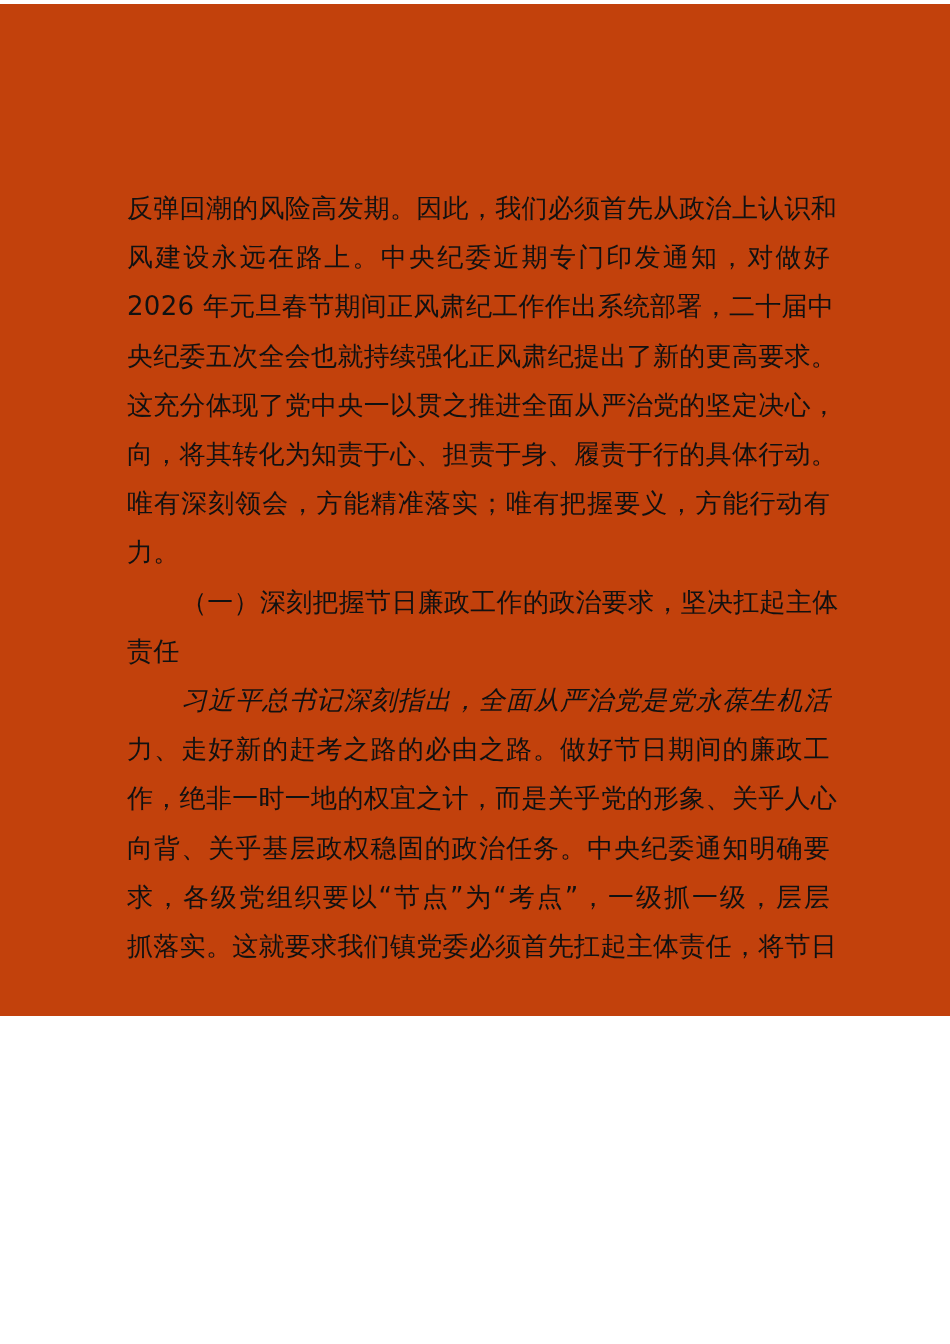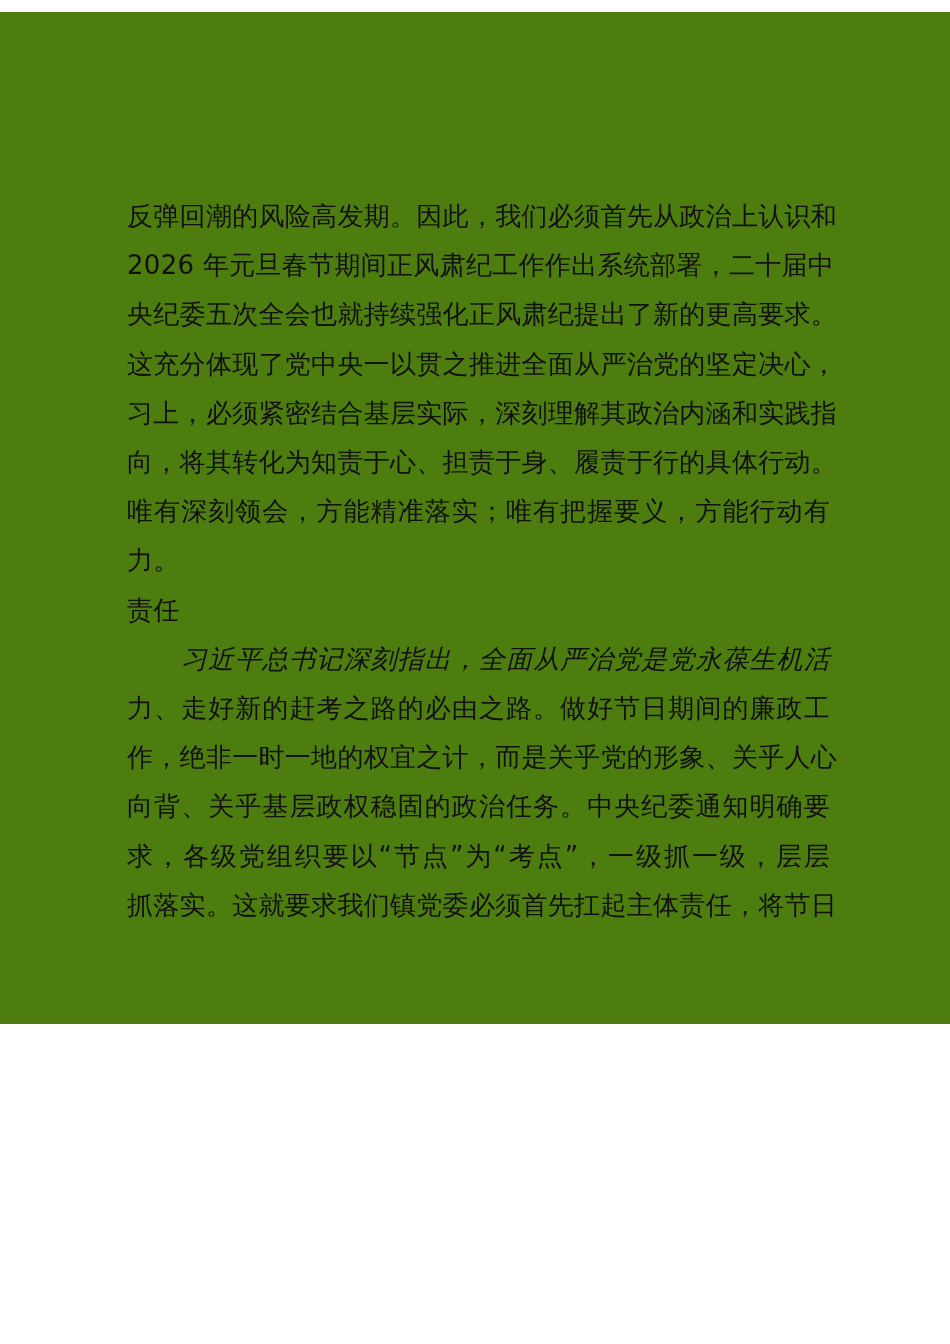--- a/index.html
+++ b/index.html
@@ -9,24 +9,24 @@
     }
     body {
       width: 950px;
       height: 1344px;
       overflow: hidden;
       position: relative;
     }
     .page {
       position: absolute;
       left: 0;
-      top: 12px;
+      top: 4px;
       width: 950px;
       height: 1012px;
-      background: #4d7c0f;
+      background: #c2410c;
     }
     .content {
       position: absolute;
       left: 127px;
       top: 180px;
       width: 703px;
       font-family: "DejaVu Sans", sans-serif;
       font-size: 26px;
       line-height: 49.2px;
       color: #111111;
@@ -52,30 +52,31 @@
     }
   </style>
 </head>
 <body>
 
 <div class="page">
   <div class="content">
 
     <div class="para">
       <span class="line">反弹回潮的风险高发期。因此，我们必须首先从政治上认识和</span>
+      <span class="line">风建设永远在路上。中央纪委近期专门印发通知，对做好</span>
       <span class="line">2026 年元旦春节期间正风肃纪工作作出系统部署，二十届中</span>
       <span class="line">央纪委五次全会也就持续强化正风肃纪提出了新的更高要求。</span>
       <span class="line">这充分体现了党中央一以贯之推进全面从严治党的坚定决心，</span>
-      <span class="line">习上，必须紧密结合基层实际，深刻理解其政治内涵和实践指</span>
       <span class="line">向，将其转化为知责于心、担责于身、履责于行的具体行动。</span>
       <span class="line">唯有深刻领会，方能精准落实；唯有把握要义，方能行动有</span>
       <span class="line last">力。</span>
     </div>
 
     <div class="para heading">
+      <span class="line" style="padding-left:54px;">（一）深刻把握节日廉政工作的政治要求，坚决扛起主体</span>
       <span class="line last">责任</span>
     </div>
 
     <div class="para">
       <span class="line" style="padding-left:54px;font-style:italic;">习近平总书记深刻指出，全面从严治党是党永葆生机活</span>
       <span class="line">力、走好新的赶考之路的必由之路。做好节日期间的廉政工</span>
       <span class="line">作，绝非一时一地的权宜之计，而是关乎党的形象、关乎人心</span>
       <span class="line">向背、关乎基层政权稳固的政治任务。中央纪委通知明确要</span>
       <span class="line">求，各级党组织要以“节点”为“考点”，一级抓一级，层层</span>
       <span class="line">抓落实。这就要求我们镇党委必须首先扛起主体责任，将节日</span>

